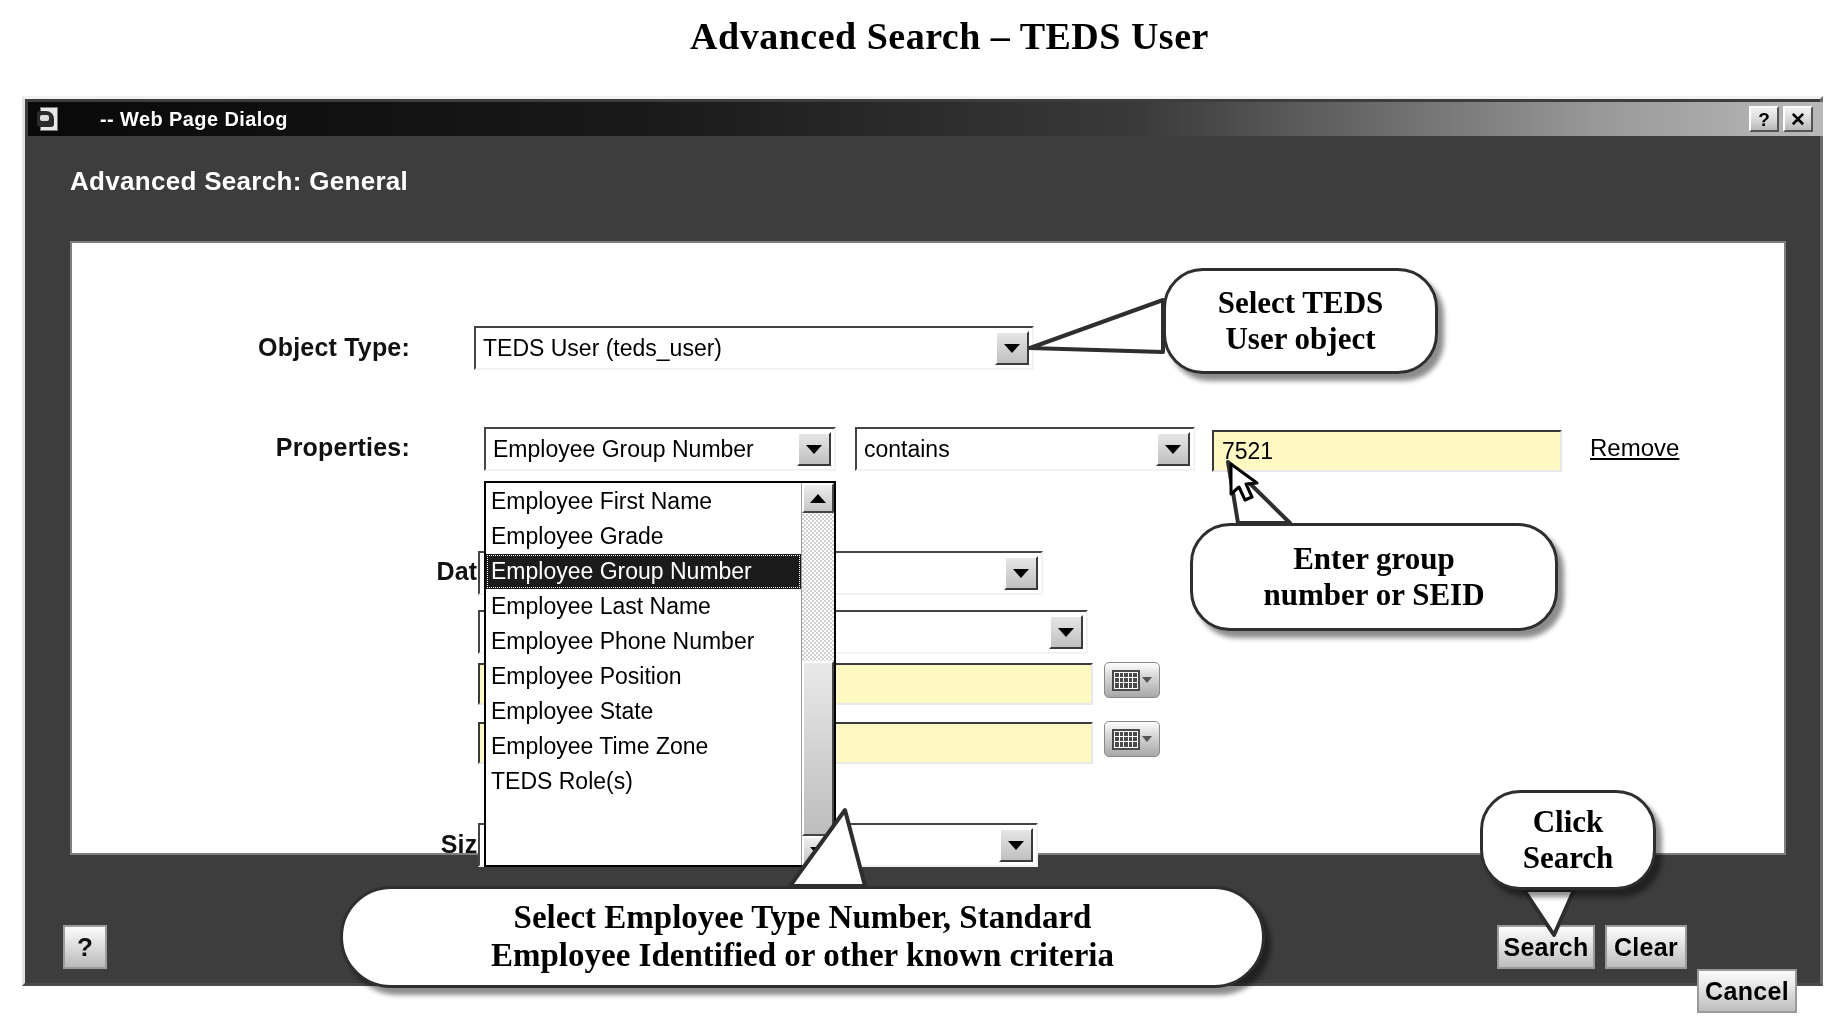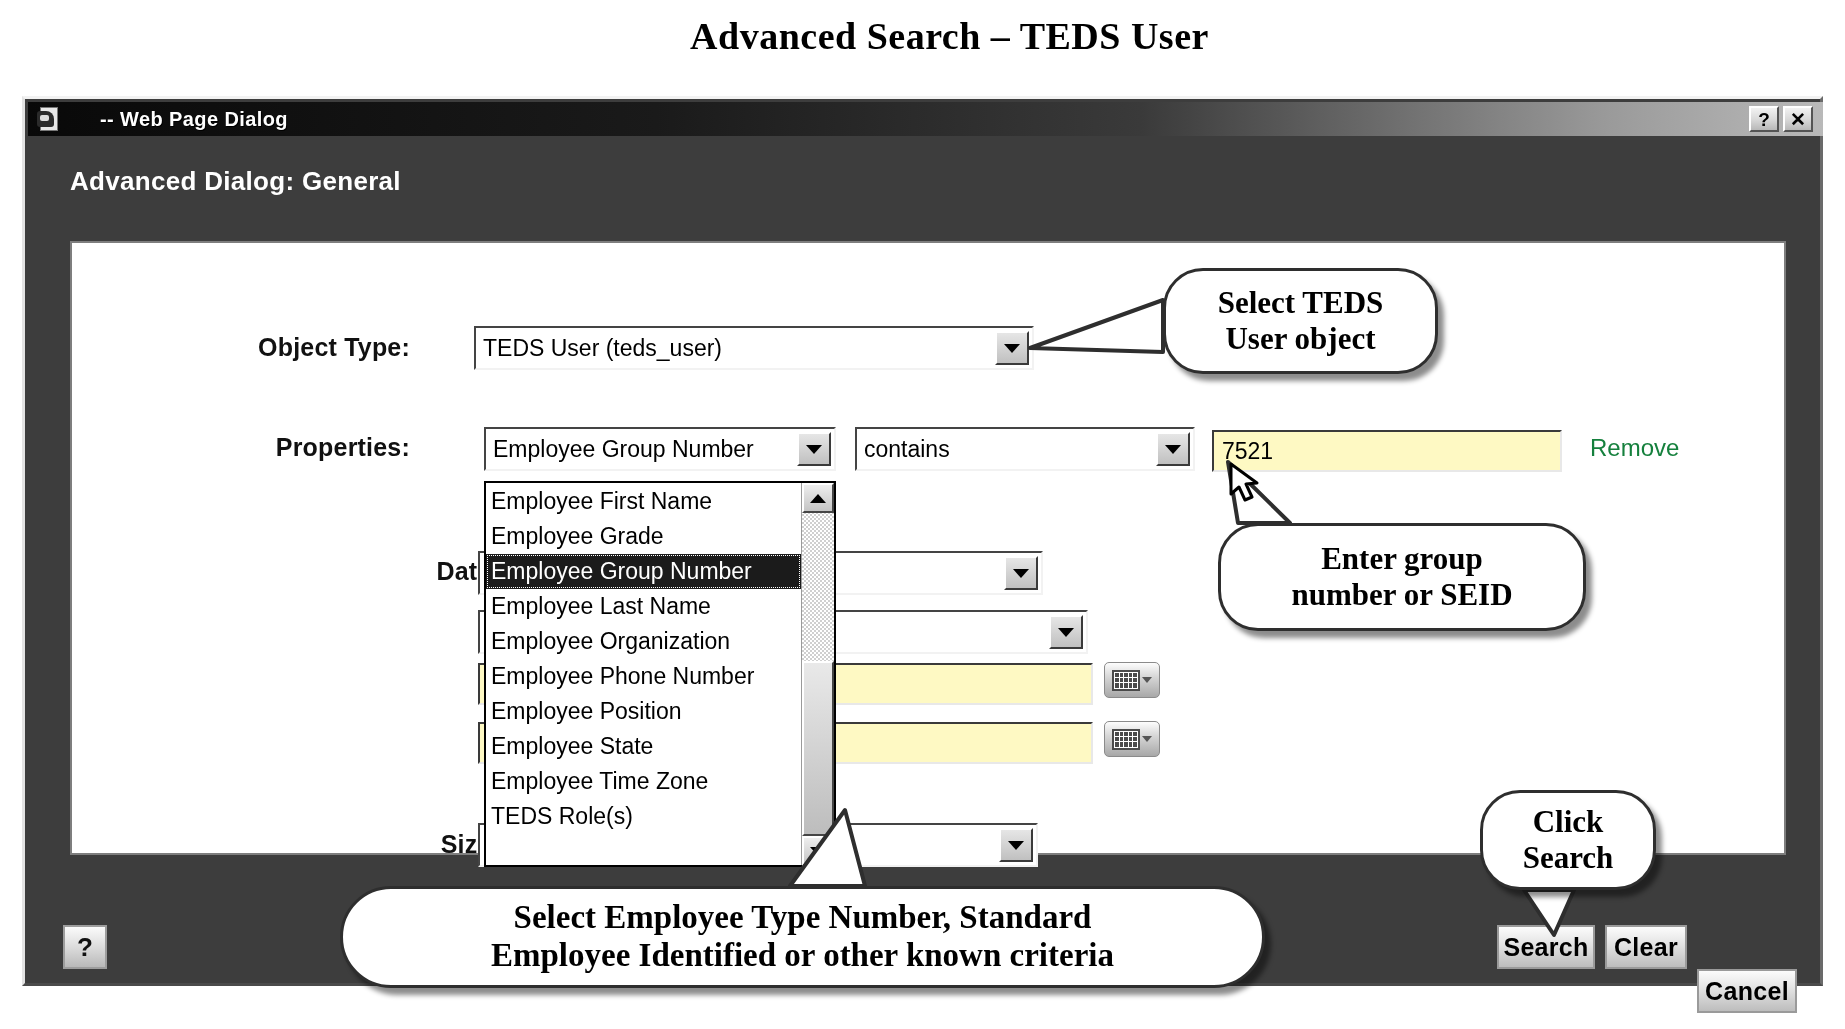--- a/index.html
+++ b/index.html
@@ -245,21 +245,22 @@
     width: 0; height: 0;
     border-left: 5px solid transparent;
     border-right: 5px solid transparent;
     border-top: 6px solid #555;
   }
 
   
   #remove-link {
     position: absolute;
     font-size: 24px;
-    color: #15803d;
+    color: #000000;
+    text-decoration: underline;
   }
 
   
   #prop-dropdown {
     position: absolute;
     left: 484px;
     top: 481px;
     width: 352px;
     height: 386px;
     background: #ffffff;
@@ -381,21 +382,21 @@
     font-family: "Liberation Serif", serif;
     font-weight: bold;
     color: #000;
     text-align: center;
     z-index: 60;
     box-sizing: border-box;
   }
   .callout span { display: block; line-height: 1.15; }
 
   #callout-select-teds { left: 1163px; top: 268px; width: 275px; height: 106px; font-size: 31px; }
-  #callout-enter-group { left: 1190px; top: 523px; width: 368px; height: 108px; font-size: 31px; margin-left: 28px; }
+  #callout-enter-group { left: 1190px; top: 523px; width: 368px; height: 108px; font-size: 31px; }
   #callout-click-search { left: 1480px; top: 790px; width: 176px; height: 100px; font-size: 31px; align-items: center; }
   #callout-select-emp { left: 340px; top: 886px; width: 925px; height: 102px; font-size: 33px; border-radius: 52px; }
 
   
   #tails {
     position: absolute;
     left: 0; top: 0;
     width: 1845px; height: 1029px;
     pointer-events: none;
     z-index: 55;
@@ -422,21 +423,21 @@
       <div class="glyph"></div>
       <div class="glyph2"></div>
     </div>
     <div id="title-bar-text">-- Web Page Dialog</div>
     <div id="title-bar-buttons">
       <div class="tb-btn">?</div>
       <div class="tb-btn">✕</div>
     </div>
   </div>
 
-  <div id="dialog-heading">Advanced Dialog: General</div>
+  <div id="dialog-heading">Advanced Search: General</div>
 
   <div id="content-panel"></div>
 
 </div>
 
 <div class="form-label" style="left:240px; top:333px; width:170px;">Object Type:</div>
 <div class="combo" style="left:474px; top:326px; width:560px; height:44px;">
   <div class="combo-text">TEDS User (teds_user)</div>
   <div class="combo-arrow"></div>
 </div>
@@ -518,21 +519,20 @@
   <div class="combo-text"></div>
   <div class="combo-arrow"></div>
 </div>
 
 <div id="prop-dropdown">
   <div id="dropdown-options">
       <div class="dd-item">Employee First Name</div>
       <div class="dd-item">Employee Grade</div>
       <div class="dd-item selected">Employee Group Number</div>
       <div class="dd-item">Employee Last Name</div>
-      <div class="dd-item">Employee Organization</div>
       <div class="dd-item">Employee Phone Number</div>
       <div class="dd-item">Employee Position</div>
       <div class="dd-item">Employee State</div>
       <div class="dd-item">Employee Time Zone</div>
       <div class="dd-item">TEDS Role(s)</div>
     </div>
   <div id="dd-scrollbar">
     <div class="sb-btn up"></div>
     <div id="sb-track-top"></div>
     <div id="sb-thumb"></div>

